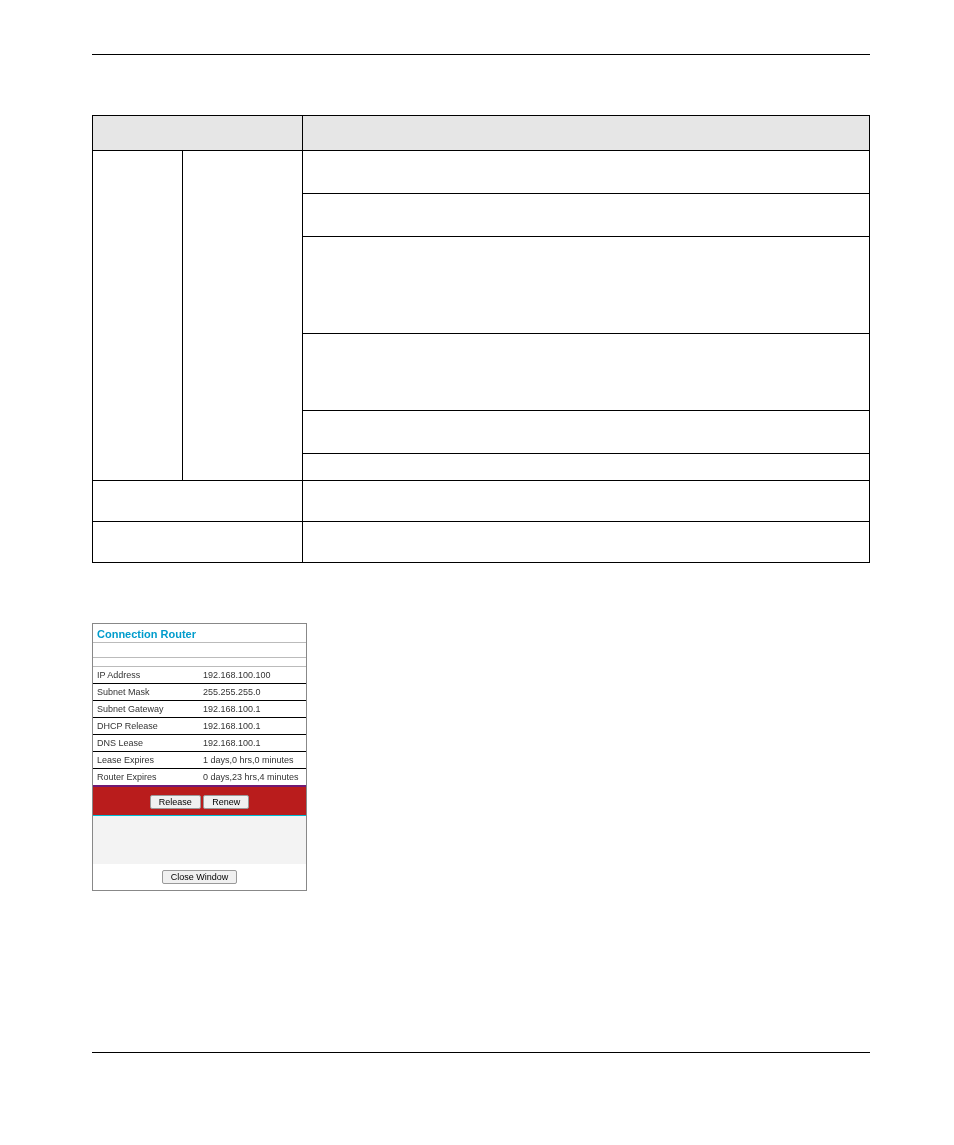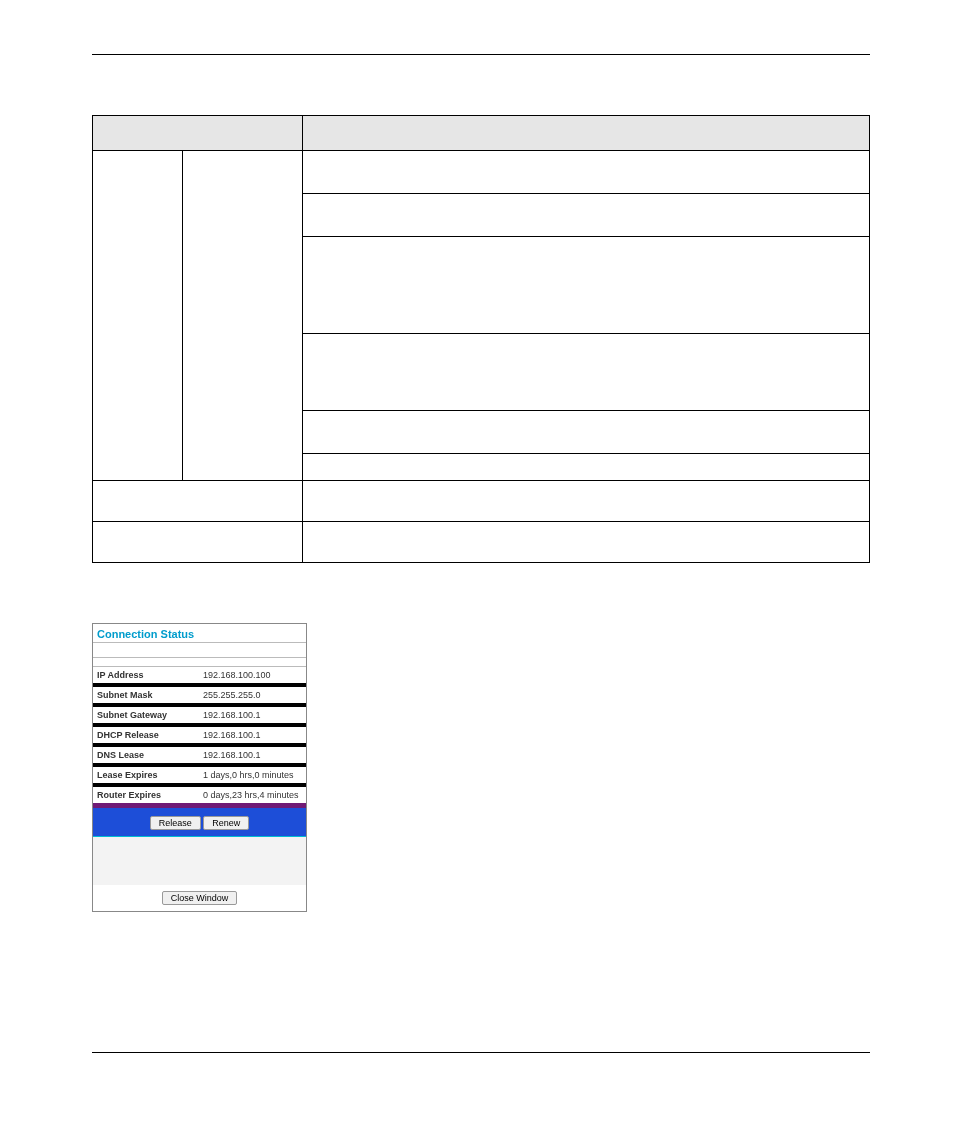--- a/index.html
+++ b/index.html
@@ -90,36 +90,36 @@
   .conn-panel .gap-row {
     height: 8px;
     background: #fff;
   }
   .conn-panel table {
     width: 100%;
     border-collapse: collapse;
     background: #fff;
   }
   .conn-panel table td {
-    border-top: 4px solid #000000;
+    border-top: 1px solid #000000;
     padding: 3px 4px;
     font-size: 9px;
   }
   .conn-panel table tr:first-child td {
     border-top: 1px solid #bbb;
   }
   .conn-panel table td.label {
-    font-weight: bold;
+    font-weight: normal;
     width: 98px;
   }
   .conn-panel .btn-row {
     text-align: center;
     padding: 8px 0 6px 0;
-    background: #1d4ed8;
-    border-top: 5px solid #701a75;
+    background: #b91c1c;
+    border-top: 2px solid #701a75;
     border-bottom: 1px solid #00bcd4;
   }
   .conn-panel .btn-row2 {
     text-align: center;
     padding: 6px 0 6px 0;
     background: #fff;
     margin-top: 48px;
   }
   .conn-panel button {
     font-family: Arial, Helvetica, sans-serif;
@@ -177,21 +177,21 @@
       <td colspan="2" style="height:12px;"></td>
       <td></td>
     </tr>
   </tbody>
     </table>
 
   <div class="section-heading"></div>
 
 
   <div class="conn-panel">
-    <div class="title">Connection Status</div>
+    <div class="title">Connection Router</div>
     <div class="title-gap"></div>
     <div class="gap-row"></div>
     <table>
       <tbody>
           <tr>
         <td class="label">IP Address</td>
         <td>192.168.100.100</td>
       </tr>
       <tr>
         <td class="label">Subnet Mask</td>

